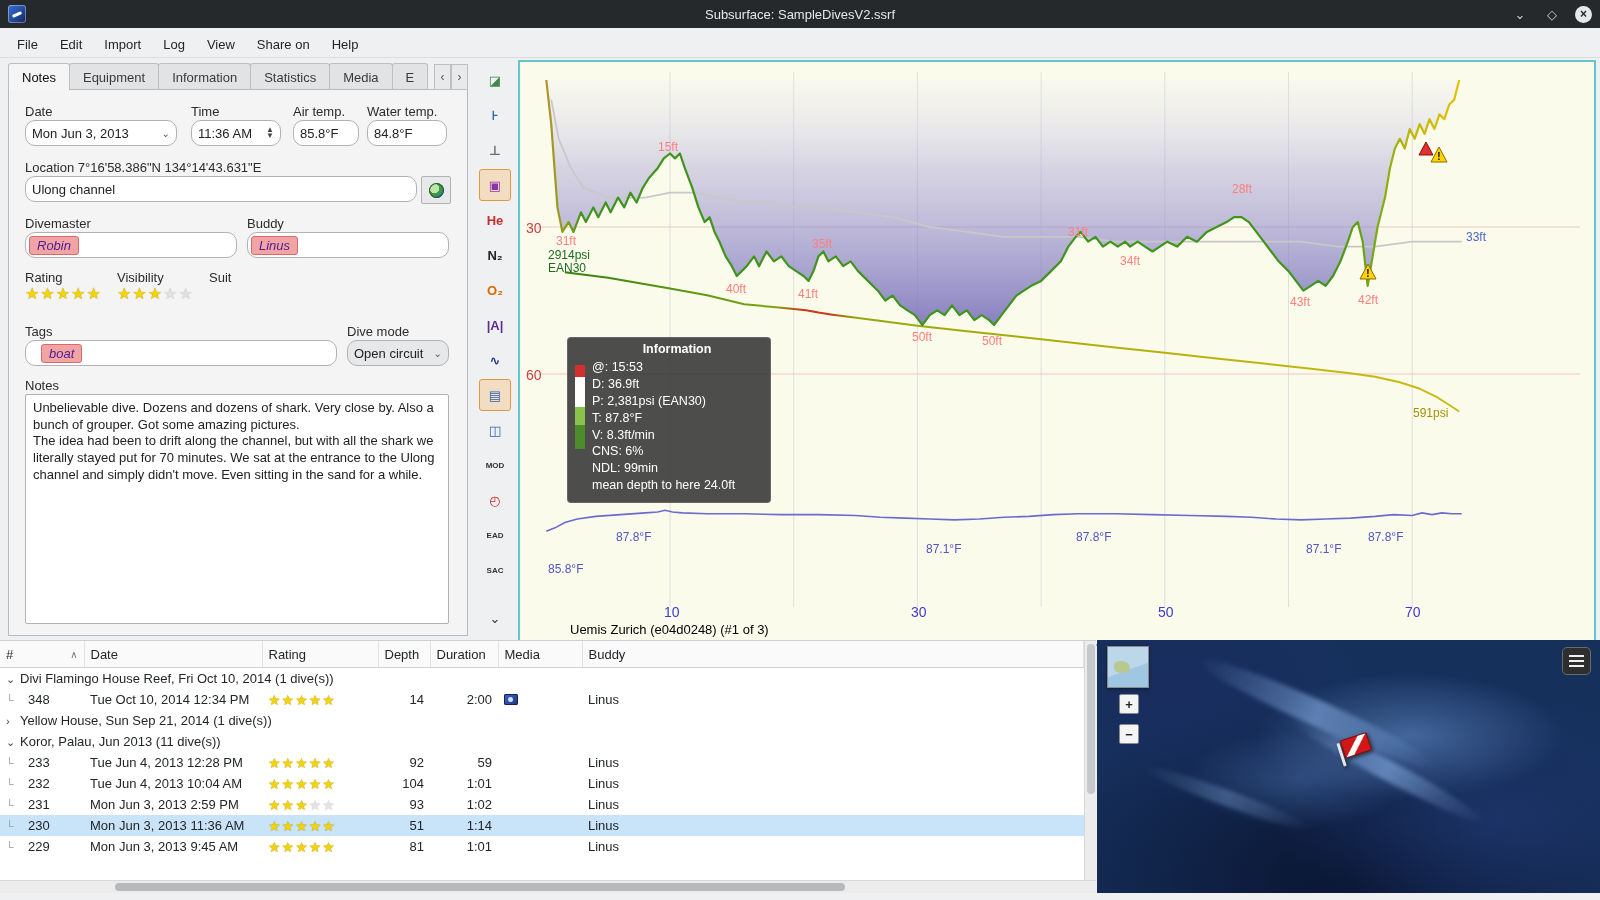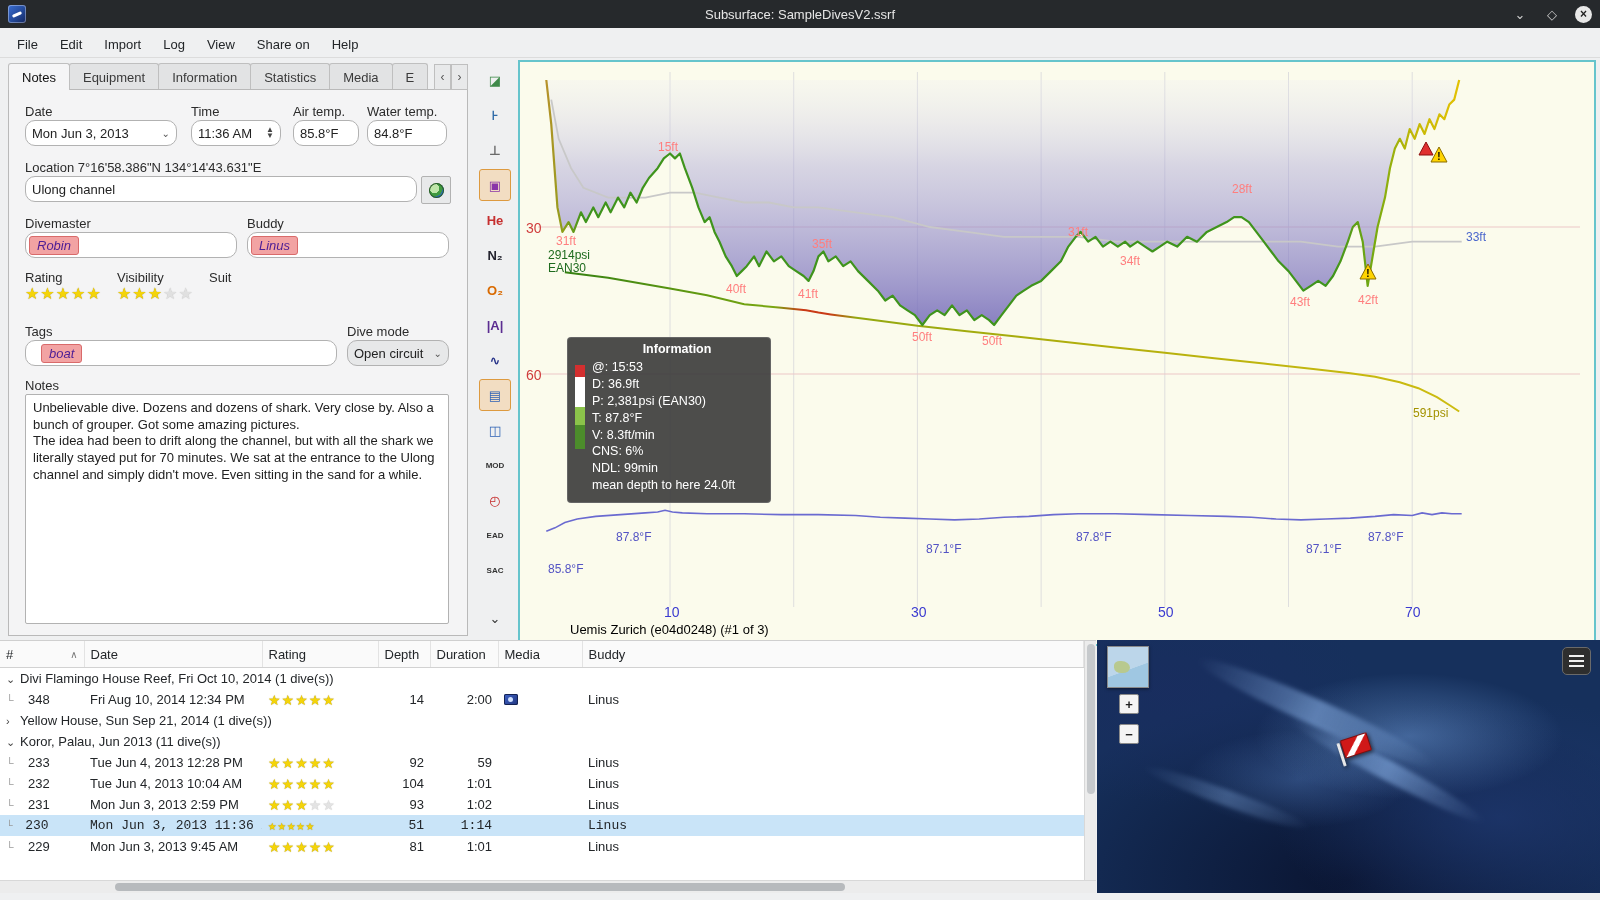--- a/index.html
+++ b/index.html
@@ -76,21 +76,21 @@
   .legend-strip{position:absolute;left:7px;top:27px;width:10px;}
   .legend-strip div{width:10px;}
 
   
   .dive-list{position:absolute;left:0;top:640px;width:1096px;height:253px;background:#fff;border-top:1px solid #cfcfcf;box-sizing:border-box;}
   .list-inner{position:absolute;left:0;top:0;width:1084px;bottom:13px;overflow:hidden;}
   table.dives{border-collapse:collapse;table-layout:fixed;width:1084px;}
   table.dives th{background:#fafafa;border-bottom:1px solid #d2d2d2;border-right:1px solid #e3e3e3;font-weight:normal;
     text-align:left;padding:4px 6px;height:18px;color:#232629;}
   table.dives td{padding:0 6px;height:21px;white-space:nowrap;overflow:hidden;font-size:13px;}
-  tr.selected td{background:#c9e4f8;font-family:Liberation Mono, monospace;}
+  tr.selected td{background:#c9e4f8;}
   .trip-arrow{display:inline-block;width:14px;color:#444;font-size:11px;}
   .tree{color:#9a9a9a;font-size:11px;margin-right:2px;}
   .num{display:inline-block;width:34px;text-align:right;margin-right:2px;}
   td.r{text-align:right;}
   .lstars .star{font-size:14px;letter-spacing:1px;}
   .lstars .star.on{color:#f4d409;text-shadow:0 0 1px #8d7400;}
   .lstars .star.off{color:#e3e3e3;text-shadow:0 0 1px #b8b8b8;}
   .media-ico{display:inline-block;width:14px;height:11px;background:linear-gradient(135deg,#3f63c9,#20357d);border-radius:2px;
     box-shadow:inset 0 0 0 1px #142252;position:relative;top:1px;}
   .media-ico::after{content:"";position:absolute;left:4px;top:3px;width:5px;height:5px;border-radius:50%;background:#cfe0ff;}
@@ -405,21 +405,21 @@
               <th>Media</th>
               <th>Buddy</th>
             </tr>
           </thead>
         <tbody id="dive-body">
             <tr>
               <td colspan="7"><span class="trip-arrow">⌄</span>Divi Flamingo House Reef, Fri Oct 10, 2014 (1 dive(s))</td>
             </tr>
             <tr>
               <td><span class="tree">└</span><span class="num">348</span></td>
-              <td>Fri Aug 10, 2014 12:34 PM</td>
+              <td>Tue Oct 10, 2014 12:34 PM</td>
               <td><span class="lstars"><span class="star on">★</span><span class="star on">★</span><span class="star on">★</span><span class="star on">★</span><span class="star on">★</span></span></td>
               <td class="r">14</td>
               <td class="r">2:00</td>
               <td><span class="media-ico"></span></td>
               <td>Linus</td>
             </tr>
             <tr>
               <td colspan="7"><span class="trip-arrow">›</span>Yellow House, Sun Sep 21, 2014 (1 dive(s))</td>
             </tr>
             <tr>

